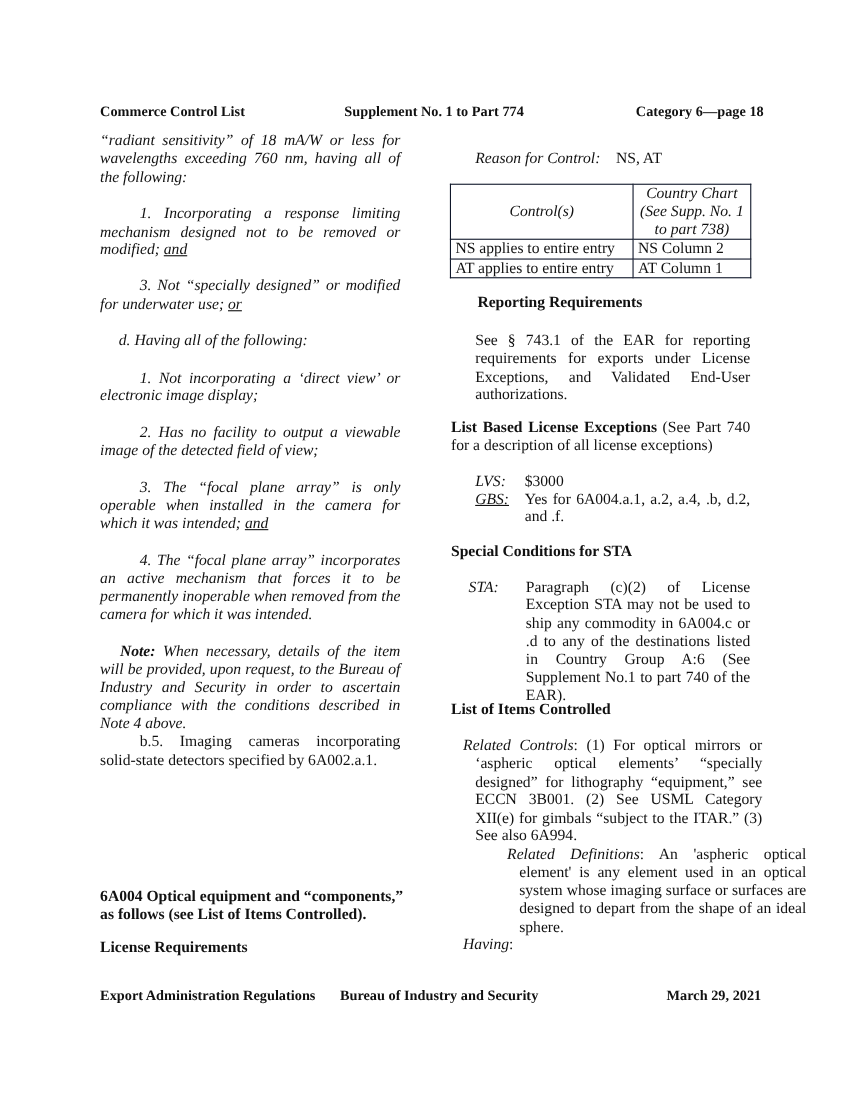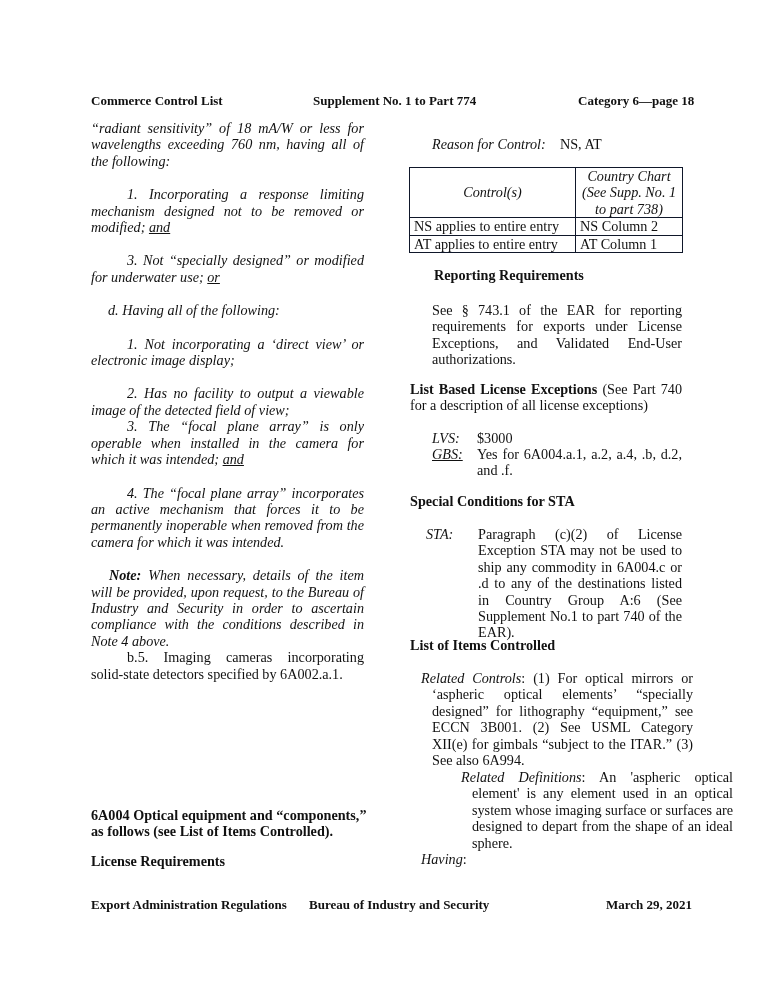--- a/index.html
+++ b/index.html
@@ -26,21 +26,21 @@
 <div class="abs hdr" style="left:313px;">Supplement No. 1 to Part 774</div>
 <div class="abs hdr" style="left:578px;">Category 6—page 18</div>
 
 <div class="col just it" style="left:91px; top:120px; width:273px;">
   <p>“radiant sensitivity” of 18 mA/W or less for wavelengths exceeding 760 nm, having all of the following:</p>
   <p class="ind" style="margin-top:17px;"><span>1. Incorporating a response limiting mechanism designed not to be removed or modified; </span><span class="u">and</span></p>
   <p class="ind" style="margin-top:17px;"><span>3.  Not “specially designed” or modified for underwater use; </span><span class="u">or</span></p>
   <p style="margin-top:17px; padding-left:17px;">d.  Having all of the following:</p>
   <p class="ind" style="margin-top:17px;">1.  Not incorporating a ‘direct view’ or electronic image display;</p>
   <p class="ind" style="margin-top:17px;">2.  Has no facility to output a viewable image of the detected field of view;</p>
-  <p class="ind" style=""><span>3. The “focal plane array” is only operable when installed in the camera for which it was intended; </span><span class="u">and</span></p>
+  <p class="ind" style="margin-top:17px;"><span>3. The “focal plane array” is only operable when installed in the camera for which it was intended; </span><span class="u">and</span></p>
   <p class="ind" style="margin-top:17px;">4. The “focal plane array” incorporates an active mechanism that forces it to be permanently inoperable when removed from the camera for which it was intended.</p>
   <p style="margin-top:17px; text-indent:18px;"><span class="b">Note:</span><span> When necessary, details of the item will be provided, upon request, to the Bureau of Industry and Security in order to ascertain compliance with the conditions described in Note 4 above.</span></p>
   <p class="ind" style="font-style:normal;">b.5.  Imaging cameras incorporating solid-state detectors specified by 6A002.a.1.</p>
 </div>
 
 <div class="col b" style="left:91px; top:807px; width:280px;">6A004 Optical equipment and “components,” as follows (see List of Items Controlled).</div>
 <div class="col b" style="left:91px; top:853px; width:280px;">License Requirements</div>
 
 <div class="col" style="left:432px; top:136px;">
   <span class="it">Reason for Control</span><span class="it">:</span>&nbsp;&nbsp;&nbsp;&nbsp;<span>NS, AT</span>

